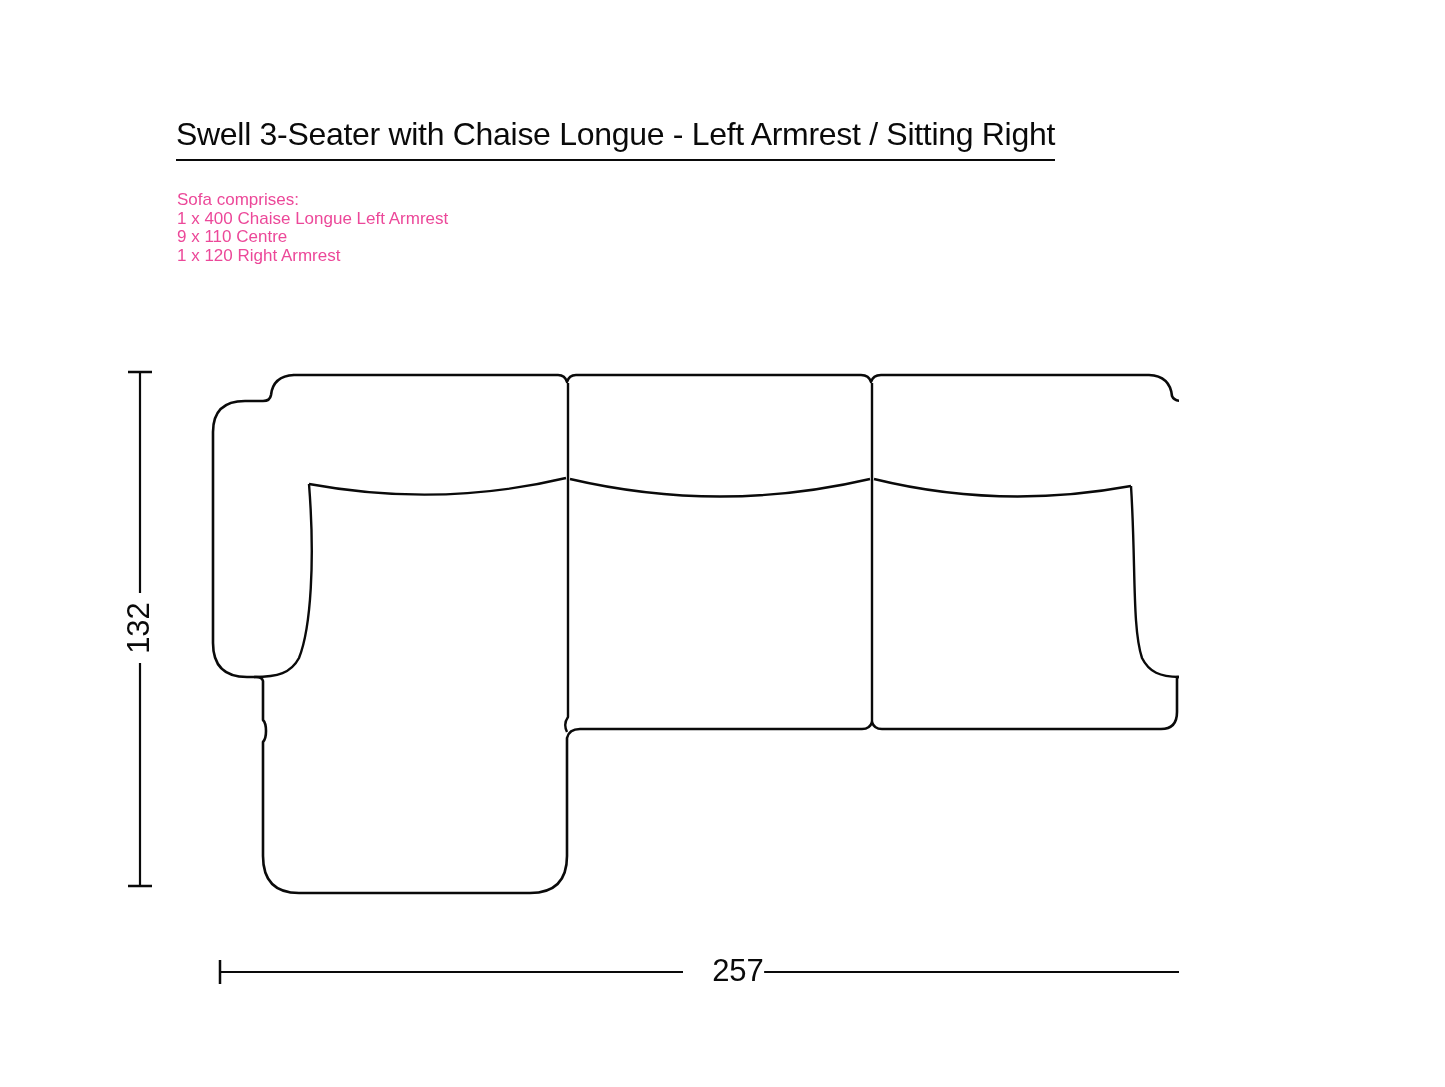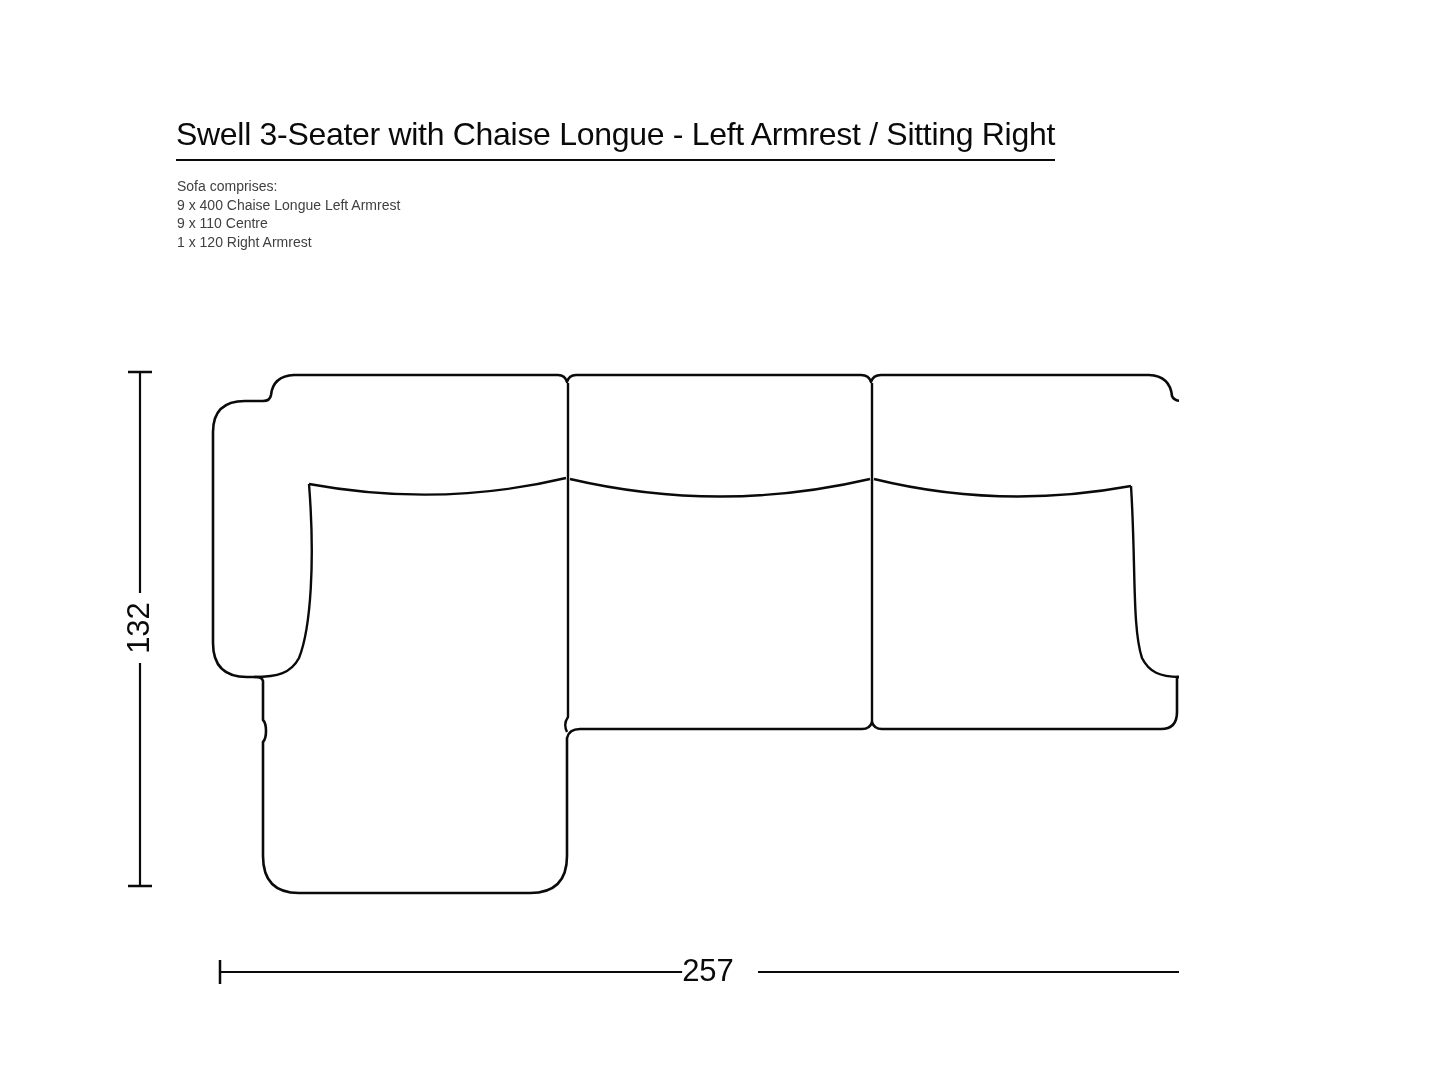--- a/index.html
+++ b/index.html
@@ -26,24 +26,24 @@
     letter-spacing: -0.3px;
     line-height: 1.1;
     color: #0a0a0a;
     display: inline-block;
     border-bottom: 2.5px solid #0a0a0a;
     padding-bottom: 7px;
   }
   .description {
     position: absolute;
     left: 177px;
-    top: 177px;
-    font-size: 14px;
+    top: 191px;
+    font-size: 17px;
     line-height: 18.5px;
-    color: #404040;
+    color: #ec4899;
   }
   .description div { white-space: nowrap; }
   .diagram-svg {
     position: absolute;
     left: 0;
     top: 0;
   }
   .dim-label {
     position: absolute;
     font-size: 31px;
@@ -51,32 +51,32 @@
     color: #0a0a0a;
     white-space: nowrap;
     transform: translate(-50%, -50%);
     background: #ffffff;
     line-height: 1;
   }
   .dim-label.rot-ccw { transform: translate(-50%, -50%) rotate(-90deg); }
   .dim-label.rot-cw  { transform: translate(-50%, -50%) rotate(90deg); }
   .dim-depth  { left: 138px;  top: 628px; }
   .dim-seat   { left: 1303px; top: 550px; }
-  .dim-width  { left: 708px;  top: 970px; }
+  .dim-width  { left: 738px;  top: 970px; }
 </style>
 </head>
 <body>
 
 <div class="page">
 
   <h1 class="page-title">Swell 3-Seater with Chaise Longue - Left Armrest / Sitting Right</h1>
 
   <div class="description">
     <div>Sofa comprises:</div>
-    <div>9 x 400 Chaise Longue Left Armrest</div>
+    <div>1 x 400 Chaise Longue Left Armrest</div>
     <div>9 x 110 Centre</div>
     <div>1 x 120 Right Armrest</div>
   </div>
 
   <svg class="diagram-svg" width="1445" height="1087" viewBox="0 0 1445 1087" fill="none" stroke="#0a0a0a" stroke-linejoin="round">
 
     <g stroke-width="2.6">
       <path d="
         M 293 375
         L 558 375 Q 565 375 567 382 Q 569 375 576 375

